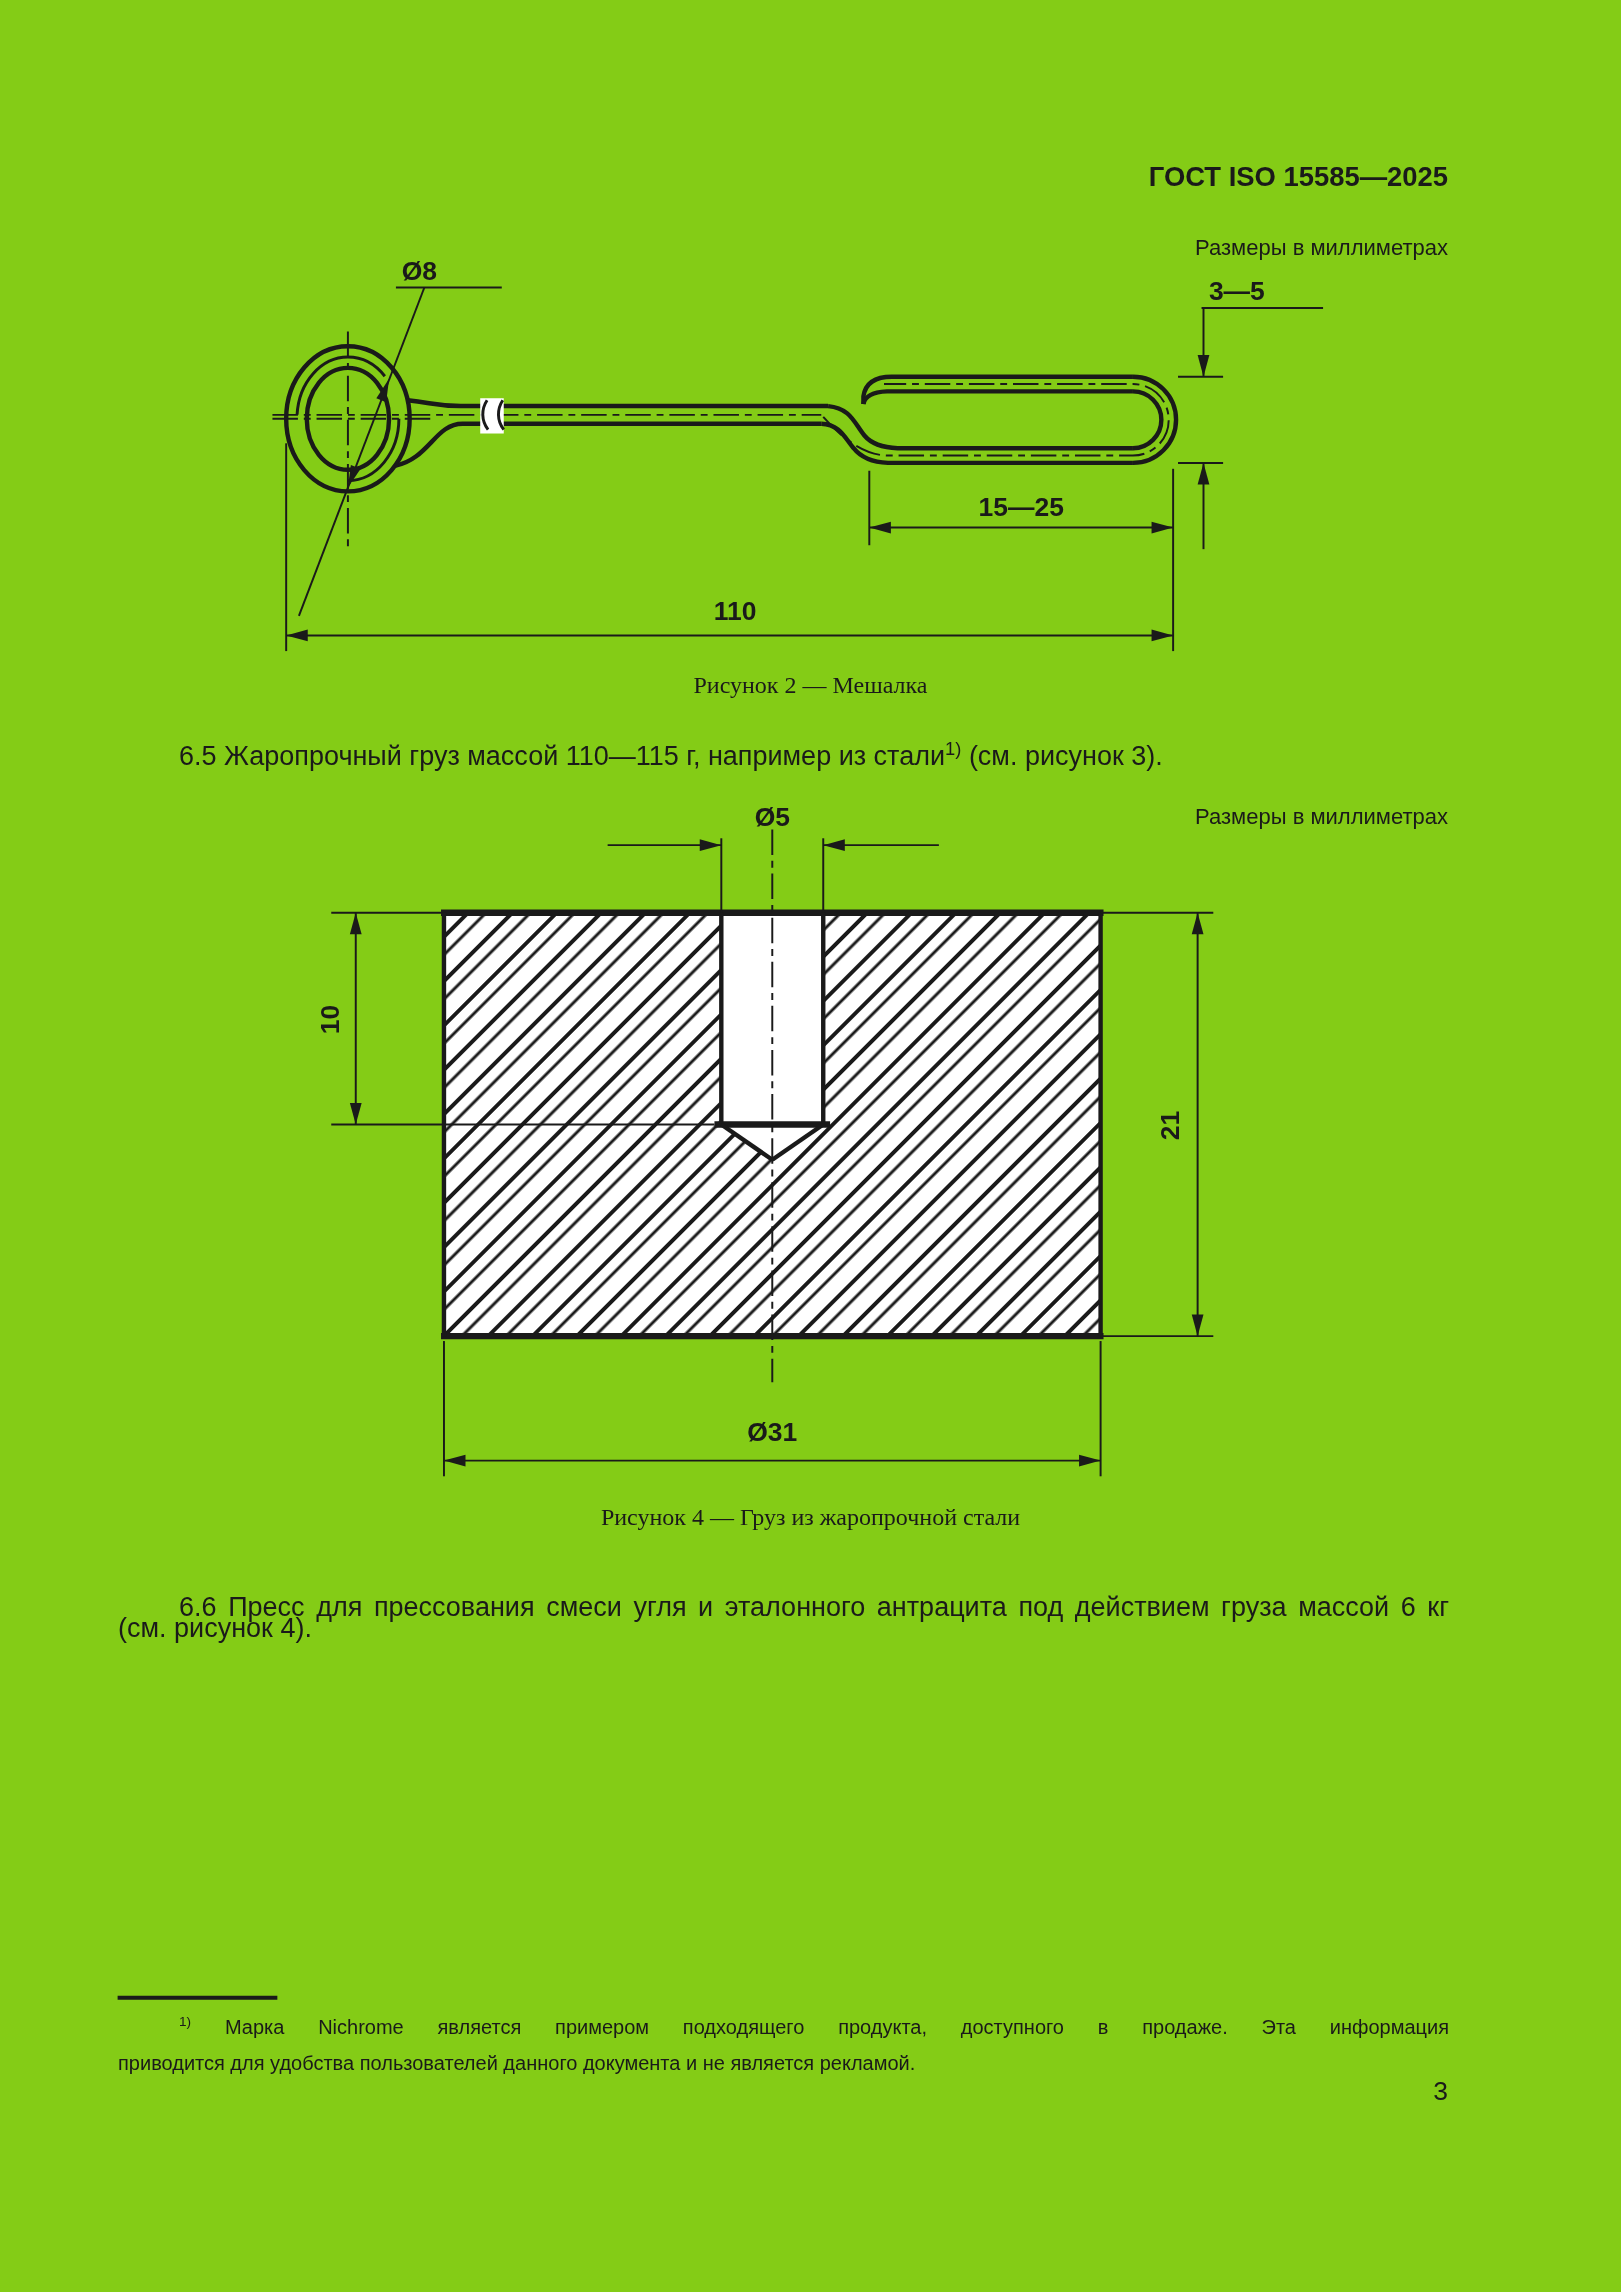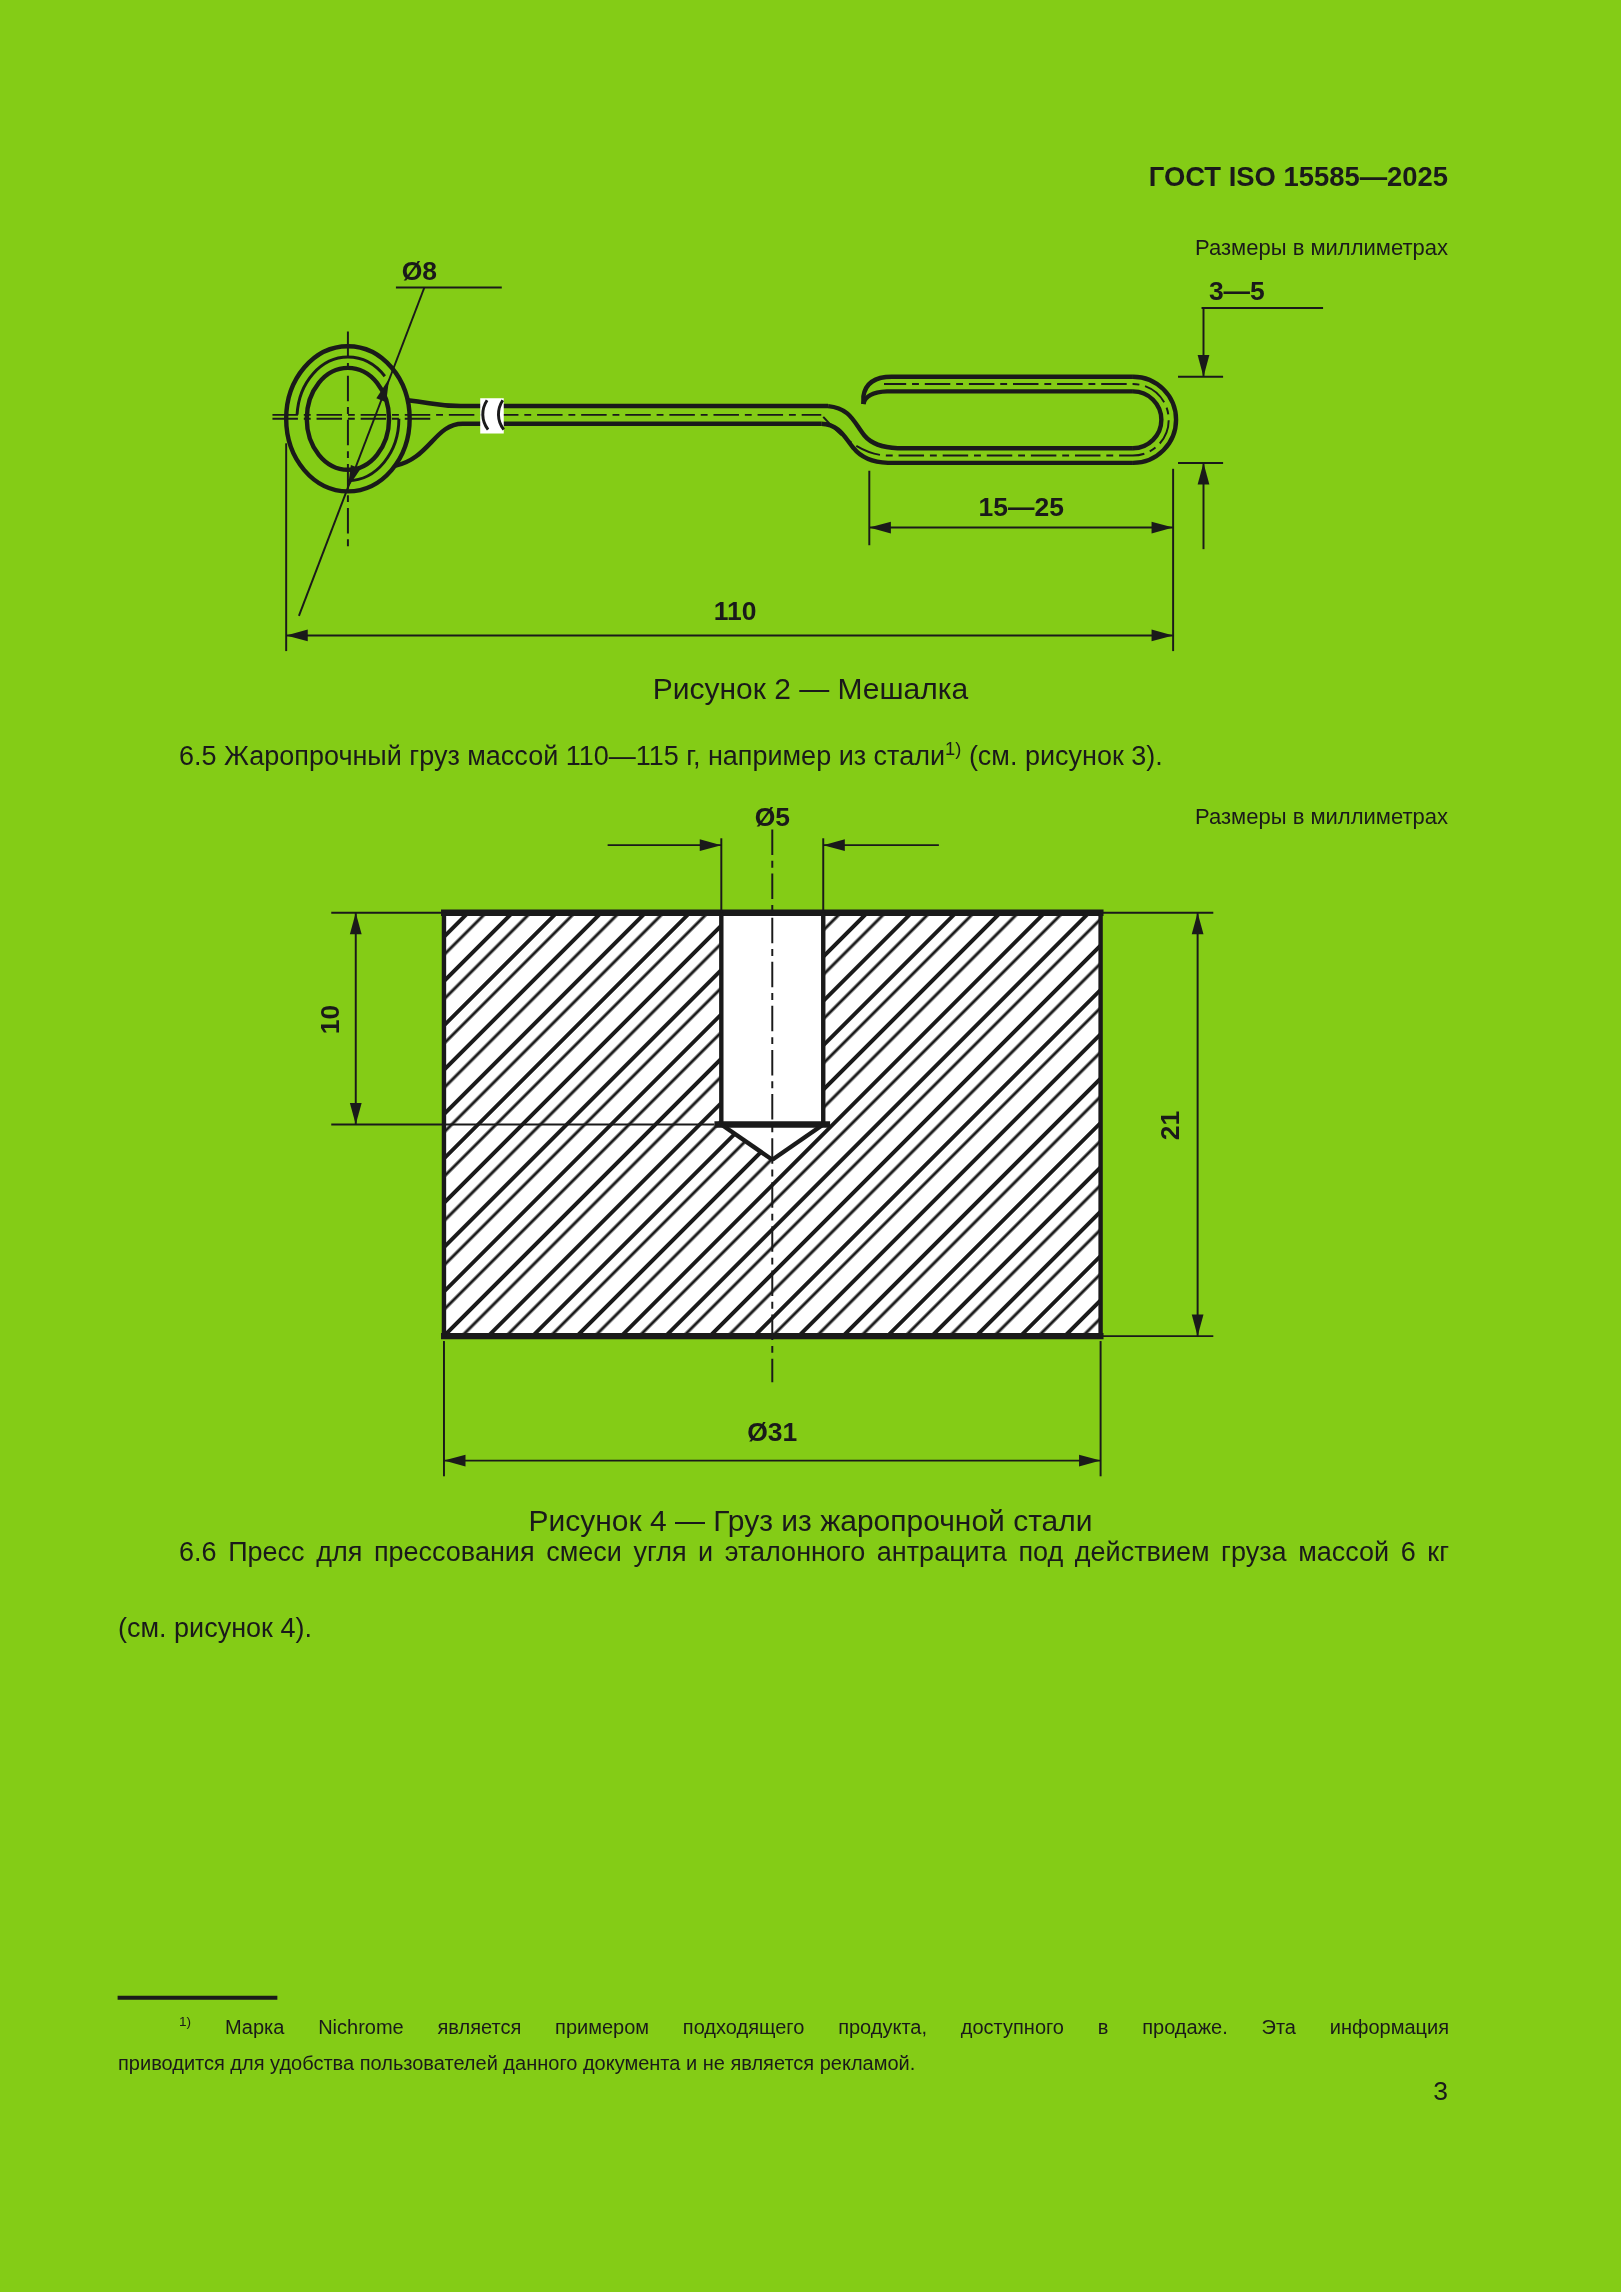--- a/index.html
+++ b/index.html
@@ -9,21 +9,21 @@
     background:#84cc16;
     font-family:"Liberation Sans","DejaVu Sans",sans-serif;
     color:#1a1a1a;
     overflow:hidden;
   }
   .abs{position:absolute;}
   .hdr{font-weight:bold;font-size:27.4px;}
   .units{font-size:22px;}
   .body-txt{font-size:27px;line-height:39px;}
   .fn-txt{font-size:20px;line-height:34px;}
-  .caption{font-size:30px;text-align:center;width:100%;}
+  .caption{font-size:24px;text-align:center;width:100%;font-family:Liberation Serif, serif;}
   .right-align{text-align:right;}
   .just{text-align:justify;text-align-last:justify;}
   .indent{text-indent:61px;}
   .sup{vertical-align:super;font-size:68%;line-height:0;}
   .pgnum{font-size:26.5px;}
   svg text{
     font-family:"Liberation Sans","DejaVu Sans",sans-serif;
     font-weight:bold;
     font-size:27px;
     fill:#1a1a1a;
@@ -162,21 +162,21 @@
   </svg>
 
   <div class="abs caption" style="top:672px;left:0;">Рисунок 2 — Мешалка</div>
 
   <div class="abs body-txt indent" style="top:737px;left:118px;width:1331px;"><span>6.5  Жаропрочный груз массой 110—115 г, например из стали</span><span class="sup">1)</span><span> (см. рисунок 3).</span></div>
 
   <div class="abs units right-align" style="top:804px;right:173px;">Размеры в миллиметрах</div>
 
   <div class="abs caption" style="top:1504px;left:0;">Рисунок 4 — Груз из жаропрочной стали</div>
 
-  <div class="abs body-txt indent just" style="top:1533px;left:118px;width:1331px;">6.6  Пресс для прессования смеси угля и эталонного антрацита под действием груза массой 6 кг</div>
+  <div class="abs body-txt indent just" style="top:1588px;left:118px;width:1331px;">6.6  Пресс для прессования смеси угля и эталонного антрацита под действием груза массой 6 кг</div>
   <div class="abs body-txt" style="top:1609px;left:118px;width:1331px;">(см. рисунок 4).</div>
 
   <div class="abs fn-txt just" style="top:2010px;left:118px;width:1331px;"><span style="display:inline-block;width:61px;"></span><span class="sup">1)</span><span> Марка Nichrome является примером подходящего продукта, доступного в продаже. Эта информация</span></div>
   <div class="abs fn-txt" style="top:2046px;left:118px;width:1331px;">приводится для удобства пользователей данного документа и не является рекламой.</div>
 
   <div class="abs pgnum right-align" style="top:2076px;right:173px;">3</div>
 
 </div>
 
 

